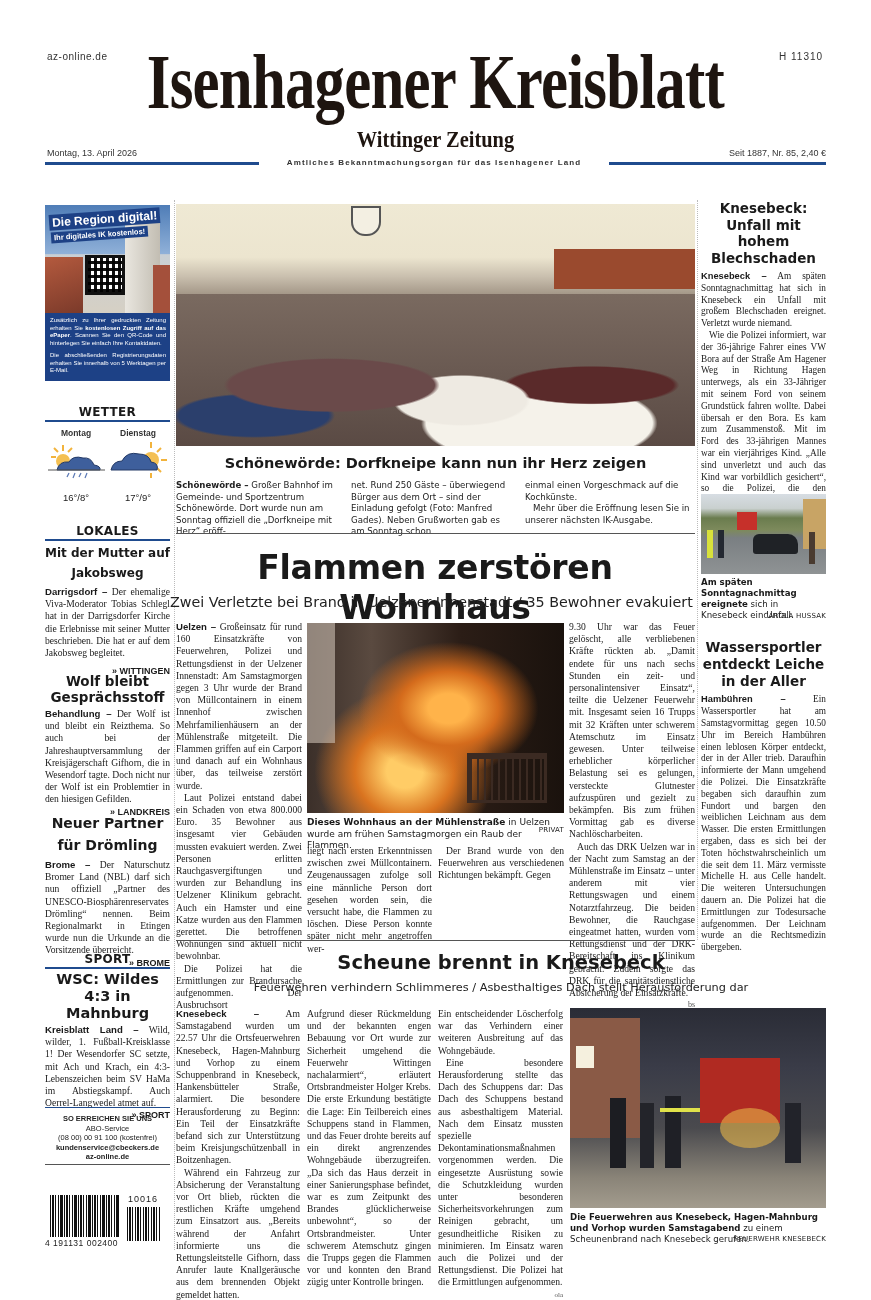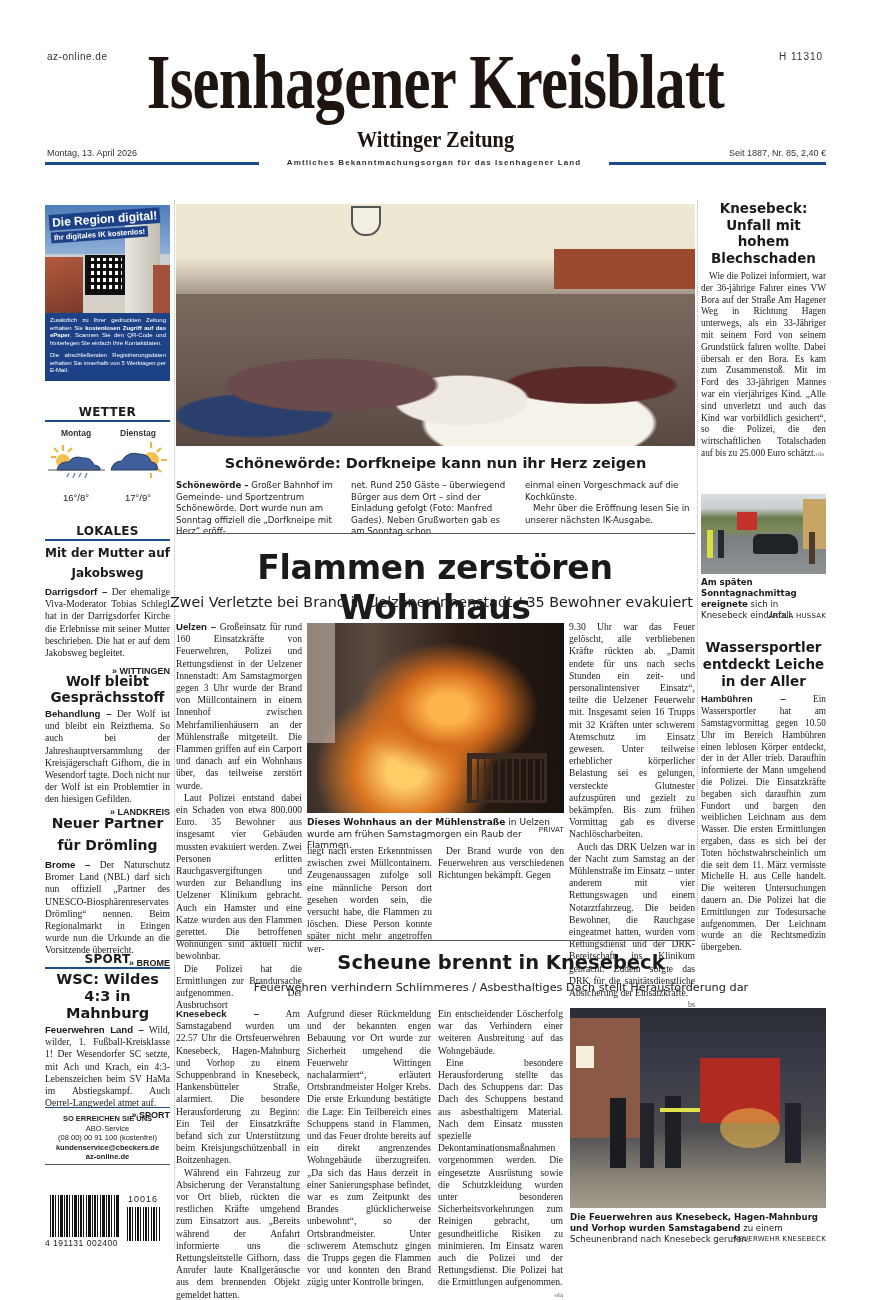--- a/index.html
+++ b/index.html
@@ -112,21 +112,21 @@
   <div class="body" style="margin-top:3px">
       <p class="first"><span class="dl">Brome –</span> <span>Der Naturschutz Bromer Land (NBL) darf sich nun offiziell „Partner des UNESCO-Biosphärenreservates Drömling“ nennen. Beim Regionalmarkt in Etingen wurde nun die Urkunde an die Vorsitzende überreicht.</span> <span class="ref">» BROME</span></p>
     </div>
 </div>
 
 <div class="abs section-label" style="left:45px;top:952px;width:125px">SPORT</div>
 <div class="abs rule-blue" style="left:45px;top:967px;width:125px;height:2px"></div>
 <div class="abs" style="left:45px;top:971px;width:125px">
   <div class="hl" style="font-size:14.5px;line-height:17px">WSC: Wildes 4:3 in Mahnburg</div>
   <div class="body" style="margin-top:2px">
-      <p class="first"><span class="dl">Feuerwehren Land –</span> <span>Wild, wilder, 1. Fußball-Kreisklasse 1! Der Wesendorfer SC setzte, mit Ach und Krach, ein 4:3-Lebenszeichen beim SV HaMa im Abstiegskampf. Auch Oerrel-Langwedel atmet auf.</span> <span class="ref">» SPORT</span></p>
+      <p class="first"><span class="dl">Kreisblatt Land –</span> <span>Wild, wilder, 1. Fußball-Kreisklasse 1! Der Wesendorfer SC setzte, mit Ach und Krach, ein 4:3-Lebenszeichen beim SV HaMa im Abstiegskampf. Auch Oerrel-Langwedel atmet auf.</span> <span class="ref">» SPORT</span></p>
     </div>
 </div>
 
 <div class="abs rule-blue" style="left:45px;top:1107px;width:125px;height:1px"></div>
 <div class="abs sans" style="left:45px;top:1114px;width:125px;text-align:center;font-size:7.5px;line-height:9.6px;color:#222">
   <div style="font-weight:bold">SO ERREICHEN SIE UNS</div>
   <div>ABO-Service</div>
   <div>(08 00) 00 91 100 (kostenfrei)</div>
   <div style="font-weight:bold">kundenservice@cbeckers.de</div>
   <div style="font-weight:bold">az-online.de</div>
@@ -186,20 +186,21 @@
   <div style="text-align:right;font-size:8px;color:#555">bs</div>
 </div>
 
 <div class="abs rule-grey" style="left:176px;top:940px;width:519px;height:1px"></div>
 
 <div class="abs" style="left:697px;top:200px;width:0;height:740px;border-left:1px dotted #bbb"></div>
 
 <div class="abs" style="left:701px;top:200px;width:125px">
   <div class="hl" style="font-size:13.5px;line-height:16.5px">Knesebeck: Unfall mit hohem Blechschaden</div>
   <div class="body" style="margin-top:5px;font-size:9.3px;line-height:11.8px">
+    <p class="first"><span class="dl">Knesebeck –</span> <span>Am späten Sonntagnachmittag hat sich in Knesebeck ein Unfall mit großem Blechschaden ereignet. Verletzt wurde niemand.</span></p>
     <p><span>Wie die Polizei informiert, war der 36-jährige Fahrer eines VW Bora auf der Straße Am Hagener Weg in Richtung Hagen unterwegs, als ein 33-Jähriger mit seinem Ford von seinem Grundstück fahren wollte. Dabei übersah er den Bora. Es kam zum Zusammenstoß. Mit im Ford des 33-jährigen Mannes war ein vierjähriges Kind. „Alle sind unverletzt und auch das Kind war vorbildlich gesichert“, so die Polizei, die den wirtschaftlichen Totalschaden auf bis zu 25.000 Euro schätzt.</span><span style="font-size:6.5px;color:#555">ola</span></p>
   </div>
 </div>
 
 <div class="abs photo" style="left:701px;top:494px;width:125px;height:80px;background:linear-gradient(180deg,#d7dde3 0%,#c9d0cf 18%,#6a7c4e 30%,#7d8a5c 45%,#7a7f82 55%,#8f9394 100%)">
   <div class="abs" style="left:102px;top:5px;width:23px;height:50px;background:#c8a465"></div>
   <div class="abs" style="left:36px;top:18px;width:20px;height:18px;background:#c6302a"></div>
   <div class="abs" style="left:52px;top:40px;width:45px;height:20px;background:#1f2226;border-radius:6px 10px 3px 3px"></div>
   <div class="abs" style="left:6px;top:36px;width:6px;height:28px;background:#d8e13b"></div>
   <div class="abs" style="left:17px;top:36px;width:6px;height:28px;background:#232831"></div>

